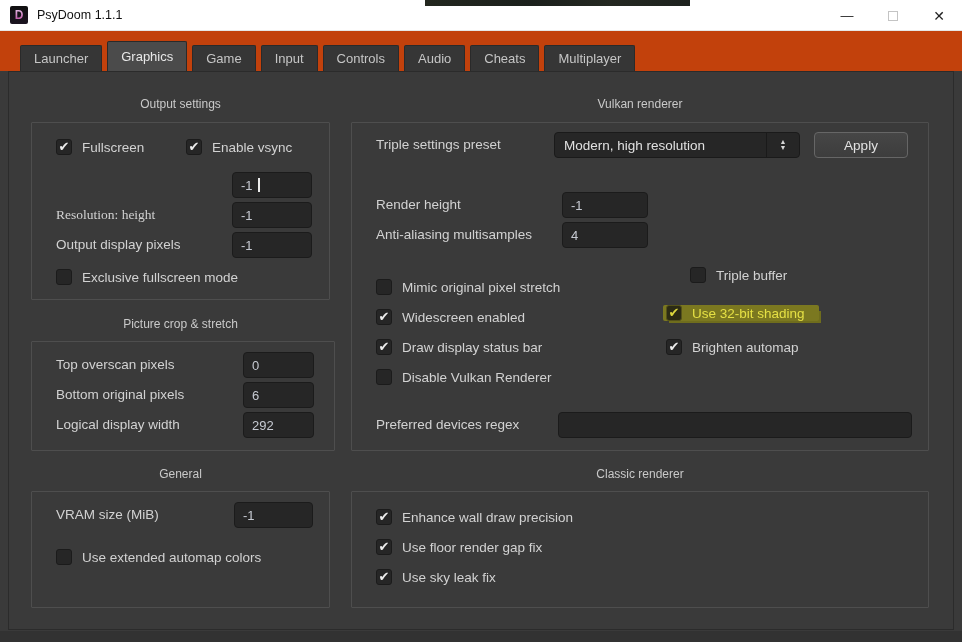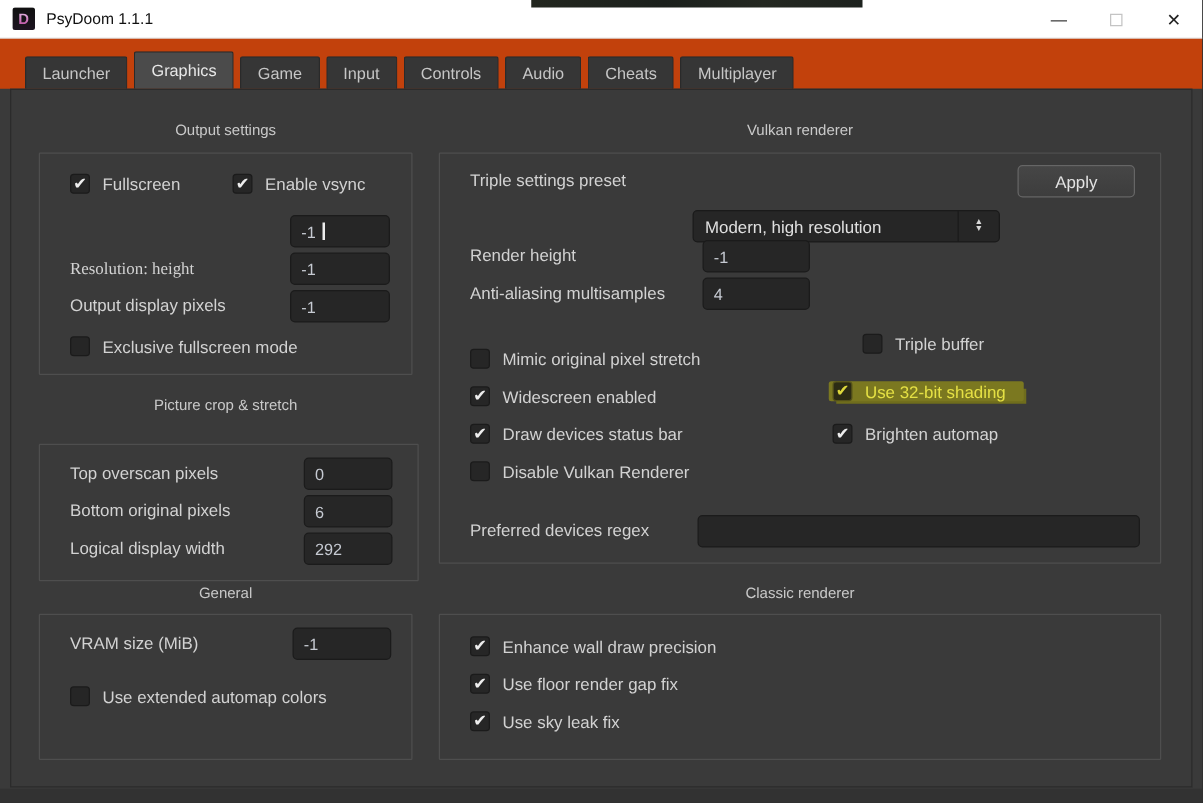--- a/index.html
+++ b/index.html
@@ -60,21 +60,21 @@
 
   
   .check-row.hl { background:#7b7820; border-radius:2px; padding:4px 14px 4px 3px;
                   margin:-4px -14px -4px -3px; box-shadow:4px 4px 0 -2px #6f6d1d; }
   .check-row.hl .cb { border-color:#55521a; background:#2c2b14; }
   .check-row.hl .cb .mark { color:#ddd73c; }
   .check-row.hl .cb-label { color:#e5e044; }
 
   
   .select { position:absolute; height:26px; background:#262626; border:1px solid #1a1a1a;
-            border-radius:4px; display:flex; align-items:center; color:#e0e0e0; font-size:13.5px;margin-top:36px; }
+            border-radius:4px; display:flex; align-items:center; color:#e0e0e0; font-size:13.5px; }
   .select .sel-text { padding-left:9px; flex:1; white-space:nowrap; overflow:hidden; }
   .select .sel-sep { width:1px; height:24px; background:#1a1a1a; }
   .select .sel-arrows { width:32px; display:flex; flex-direction:column; align-items:center;
             justify-content:center; color:#d8d8d8; font-size:7px; line-height:6px; }
   .btn { position:absolute; height:26px; background:linear-gradient(180deg,#464646,#3d3d3d);
          border:1px solid #666666; border-radius:4px; color:#e2e2e2; font-size:13.5px;
          display:flex; align-items:center; justify-content:center;
          font-family:"Liberation Sans", sans-serif; }
 </style>
 </head>
@@ -140,21 +140,21 @@
     <div class="field-wrap" style="left:200px; top:109px; width:80px;">
       <input class="field" value="-1" style="">
     </div>
     <div class="check-row" style="left:24px; top:146px;">
       <span class="cb"></span>
       <span class="cb-label">Exclusive fullscreen mode</span>
     </div>
   </div>
 
   <div class="group-title" style="left:31px; top:317px; width:299px;">Picture crop &amp; stretch</div>
-  <div class="group-box" style="left:31px; top:341px; width:304px; height:110px;margin-top:14px;">
+  <div class="group-box" style="left:31px; top:341px; width:304px; height:110px;">
     <div class="lbl" style="left:24px; top:10px;">Top overscan pixels</div>
     <div class="field-wrap" style="left:211px; top:10px; width:71px;">
       <input class="field" value="0" style="">
     </div>
     <div class="lbl" style="left:24px; top:40px;">Bottom original pixels</div>
     <div class="field-wrap" style="left:211px; top:40px; width:71px;">
       <input class="field" value="6" style="">
     </div>
     <div class="lbl" style="left:24px; top:70px;">Logical display width</div>
     <div class="field-wrap" style="left:211px; top:70px; width:71px;">
@@ -203,21 +203,21 @@
     <div class="check-row" style="left:24px; top:186px;">
       <span class="cb checked">
           <span class="mark">✔</span>
         </span>
       <span class="cb-label">Widescreen enabled</span>
     </div>
     <div class="check-row" style="left:24px; top:216px;">
       <span class="cb checked">
           <span class="mark">✔</span>
         </span>
-      <span class="cb-label">Draw devices status bar</span>
+      <span class="cb-label">Draw display status bar</span>
     </div>
     <div class="check-row" style="left:24px; top:246px;">
       <span class="cb"></span>
       <span class="cb-label">Disable Vulkan Renderer</span>
     </div>
 
     <div class="check-row" style="left:314px; top:144px;padding-left:24px;">
       <span class="cb"></span>
       <span class="cb-label">Triple buffer</span>
     </div>

